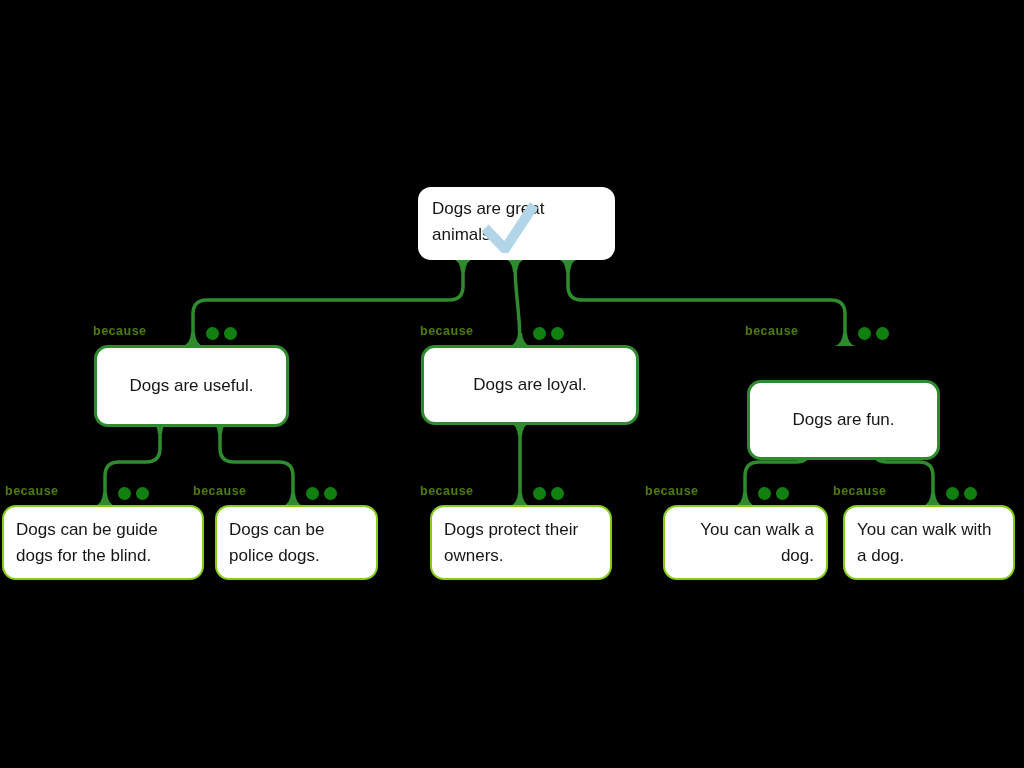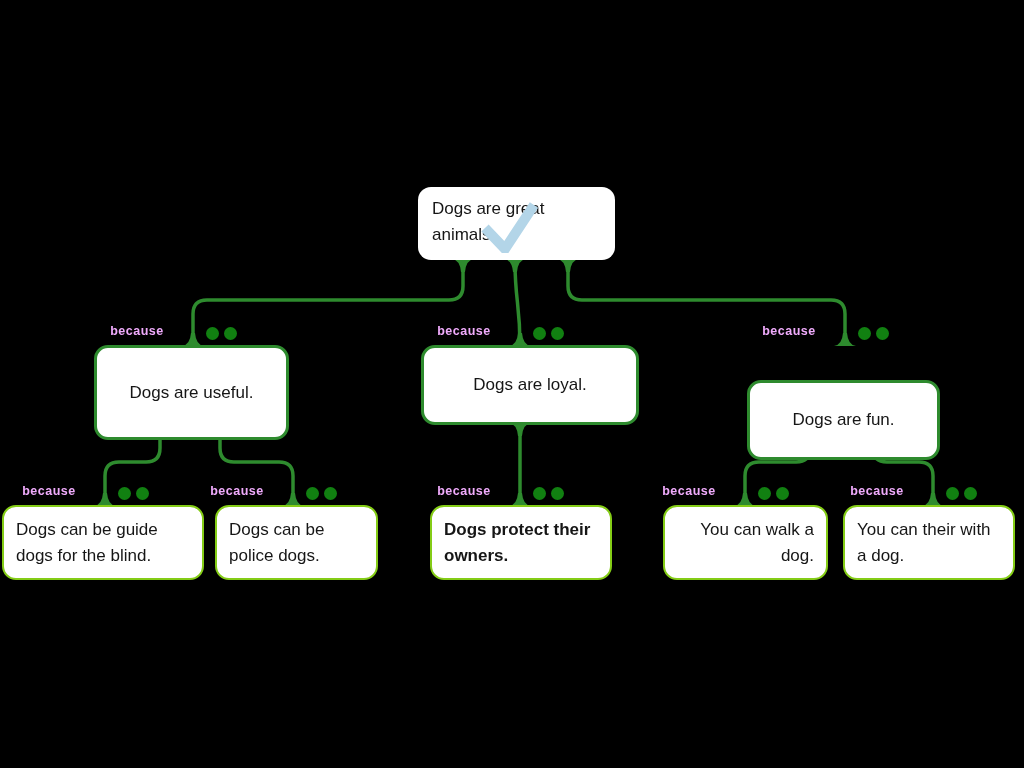--- a/index.html
+++ b/index.html
@@ -10,22 +10,22 @@
   #connectors{position:absolute;left:0;top:0;width:1024px;height:768px;z-index:1;}
   .node{
     position:absolute;background:#fff;border-radius:14px;z-index:2;
     color:#161616;font-size:17px;line-height:26px;box-sizing:border-box;
   }
   .node.root{border:none;border-radius:13px;padding:9px 14px;z-index:2;}
   .node.reason{border:3px solid #2e8b2e;display:flex;align-items:center;justify-content:center;text-align:center;padding:0 8px;}
   .node.premise{border:2px solid #84cc16;padding:8px 12px;display:flex;align-items:center;}
   .check{position:absolute;left:62px;top:8px;width:60px;height:58px;z-index:3;pointer-events:none;}
   .because{
-    position:absolute;width:88px;text-align:center;z-index:2;
-    color:#f0abfc;font-size:12.5px;font-weight:bold;letter-spacing:0.5px;
+    position:absolute;width:88px;text-align:left;z-index:2;
+    color:#4d7c0f;font-size:12.5px;font-weight:bold;letter-spacing:0.5px;
   }
   .dots{position:absolute;display:flex;gap:5px;z-index:2;}
   .dot{width:13px;height:13px;border-radius:50%;background:#118011;}
 </style>
 </head>
 <body>
 
 <div id="canvas">
 
   <svg id="connectors" viewBox="0 0 1024 768">
@@ -61,44 +61,44 @@
     </g>
   </svg>
 
   <div class="node root" style="left:418px;top:187px;width:197px;height:73px;">
     <span>Dogs are great animals.</span>
     <svg class="check" viewBox="0 0 60 58">
       <path d="M 5,33 L 25,54 L 54,10" stroke="#b3d5e8" stroke-width="10" fill="none"></path>
     </svg>
   </div>
 
-  <div class="node reason" style="left:94px;top:345px;width:195px;height:95px;text-align:center;">
+  <div class="node reason" style="left:94px;top:345px;width:195px;height:82px;text-align:center;">
     <span>Dogs are useful.</span>
   </div>
   <div class="node reason" style="left:421px;top:345px;width:218px;height:80px;">
     <span>Dogs are loyal.</span>
   </div>
   <div class="node reason" style="left:747px;top:345px;width:193px;height:80px;margin-top:35px;">
     <span>Dogs are fun.</span>
   </div>
 
   <div class="node premise" style="left:2px;top:505px;width:202px;height:75px;">
     <span>Dogs can be guide dogs for the blind.</span>
   </div>
   <div class="node premise" style="left:215px;top:505px;width:163px;height:75px;">
     <span>Dogs can be police dogs.</span>
   </div>
-  <div class="node premise" style="left:430px;top:505px;width:182px;height:75px;font-weight:bold;">
+  <div class="node premise" style="left:430px;top:505px;width:182px;height:75px;">
     <span>Dogs protect their owners.</span>
   </div>
   <div class="node premise" style="left:663px;top:505px;width:165px;height:75px;text-align:right;">
     <span>You can walk a dog.</span>
   </div>
   <div class="node premise" style="left:843px;top:505px;width:172px;height:75px;">
-    <span>You can their with a dog.</span>
+    <span>You can walk with a dog.</span>
   </div>
 
   <div class="because" style="left:93px;top:324px;">because</div>
   <div class="dots" style="left:206px;top:327px;">
     <span class="dot"></span>
       <span class="dot"></span>
   </div>
 
   <div class="because" style="left:420px;top:324px;">because</div>
   <div class="dots" style="left:533px;top:327px;">

